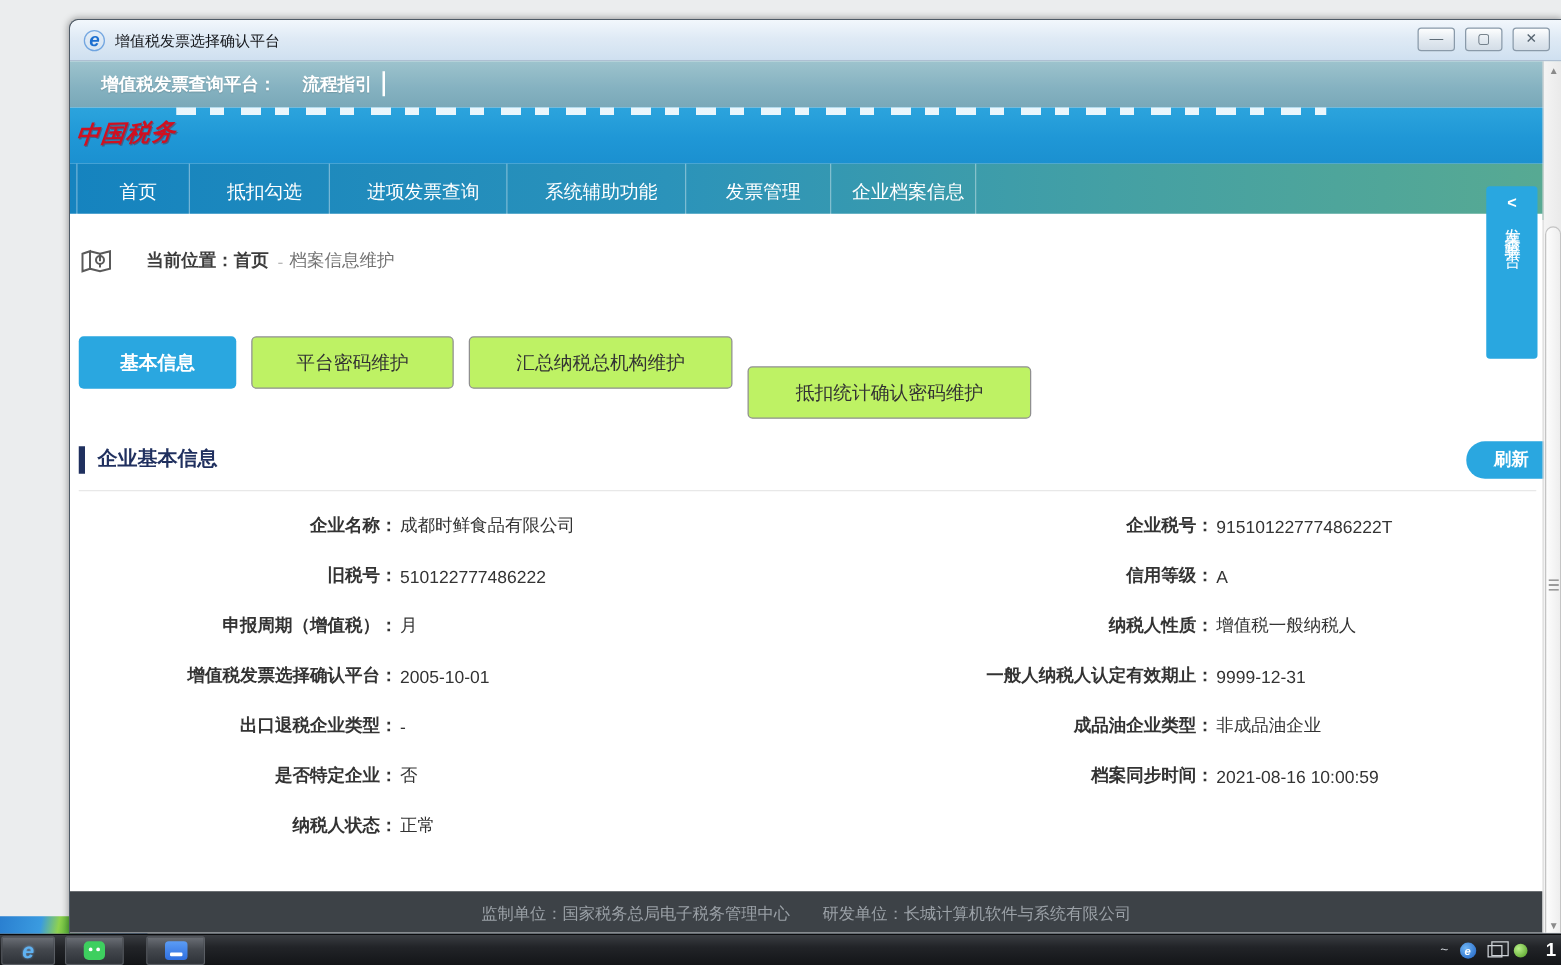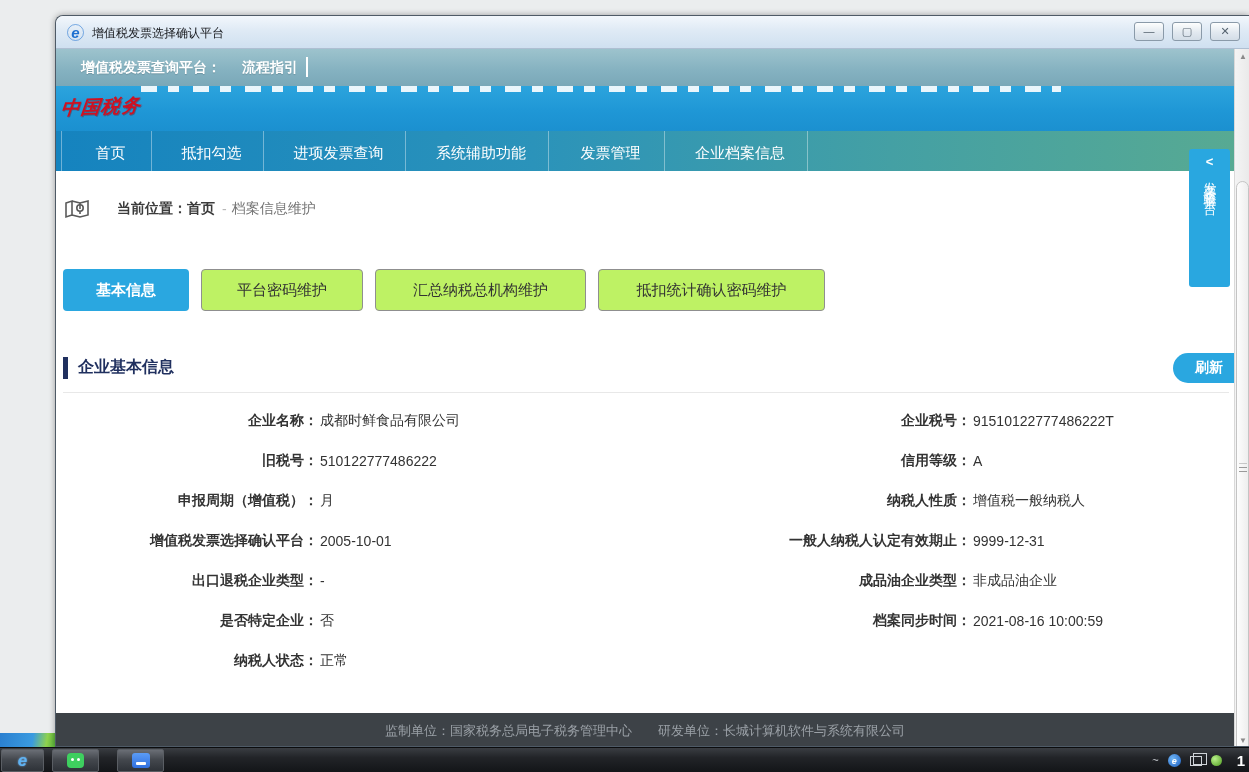--- a/index.html
+++ b/index.html
@@ -83,21 +83,21 @@
   .bc-current { font-size:14px; color:#737373; }
 
   .tabrow { position:absolute; left:7px; top:98px; height:42px; width:1160px; }
   .tabbtn { position:absolute; top:0; height:42px; border-radius:4px; display:flex; align-items:center; justify-content:center;
     font-size:15px; cursor:pointer; }
   .tabbtn.active { background:#2aa7e0; color:#fff; font-weight:bold; }
   .tabbtn.plain { background:#bef264; border:1px solid #8f8f8f; color:#333; }
   .tab-0 { left:0; width:126px; }
   .tab-1 { left:138px; width:162px; }
   .tab-2 { left:312px; width:211px; }
-  .tab-3 { left:535px; width:227px; }
+  .tab-3 { left:535px; width:227px;margin-top:24px; }
 
   .section-bar { position:absolute; left:7px; top:186px; width:5px; height:22px; background:#20305f; }
   .section-title { position:absolute; left:22px; top:186px; font-size:16px; font-weight:bold; color:#20305f; }
   .section-divider { position:absolute; left:7px; top:221px; width:1166px; height:1px; background:#e8e8e8; }
   .refresh-btn { position:absolute; left:1117px; top:182px; width:80px; height:30px; border-radius:15px;
     background:#2aa7e0; color:#fff; font-size:14px; font-weight:bold; display:flex; align-items:center; padding-left:22px; }
 
   .formcol { position:absolute; top:230px; }
   .formcol.left { left:7px; width:590px; }
   .formcol.right { left:605px; width:570px; }
@@ -159,21 +159,21 @@
       <span class="banner-logo">中国税务</span>
     </div>
 
     <div class="navbar">
       <div class="nav-items">
         <div class="nav-item" style="width:90px">首页</div>
         <div class="nav-item" style="width:112px">抵扣勾选</div>
         <div class="nav-item" style="width:142px">进项发票查询</div>
         <div class="nav-item" style="width:143px">系统辅助功能</div>
         <div class="nav-item" style="width:116px">发票管理</div>
-        <div class="nav-item" style="width:144px">企业档案信息</div>
+        <div class="nav-item" style="width:117px">企业档案信息</div>
       </div>
     </div>
 
     <div class="content">
 
       <div class="breadcrumb">
         <svg class="bc-icon" viewBox="0 0 26 26" fill="none" stroke="#5a5a5a" stroke-width="1.6">
           <path d="M2 7 L8 5 L8 19 L2 21 Z M8 5 L16 7 M16 7 L24 5 L24 19 L16 21 L8 19"></path>
           <path d="M16 7 L16 13"></path>
           <circle cx="16" cy="12" r="3.2"></circle>

